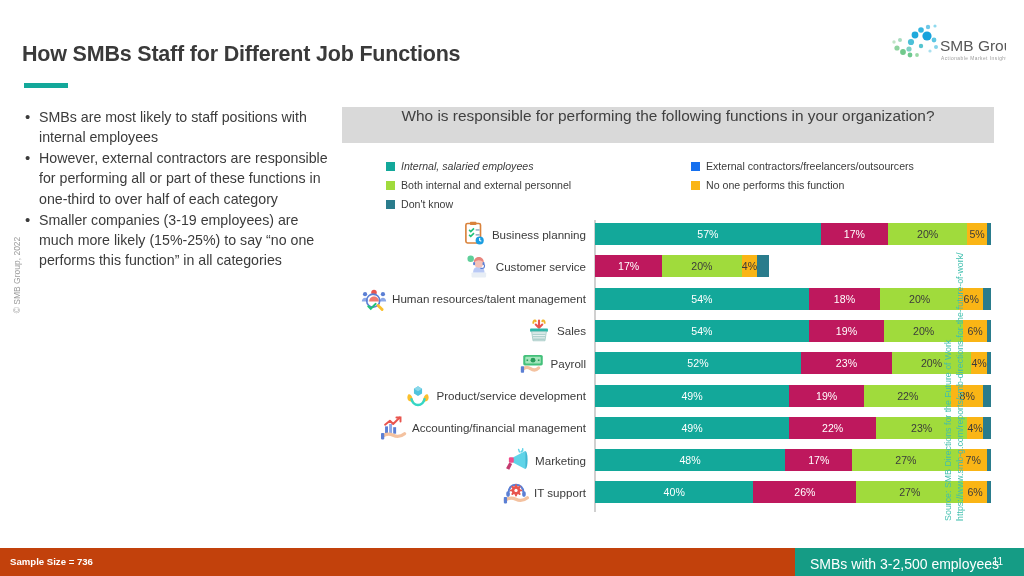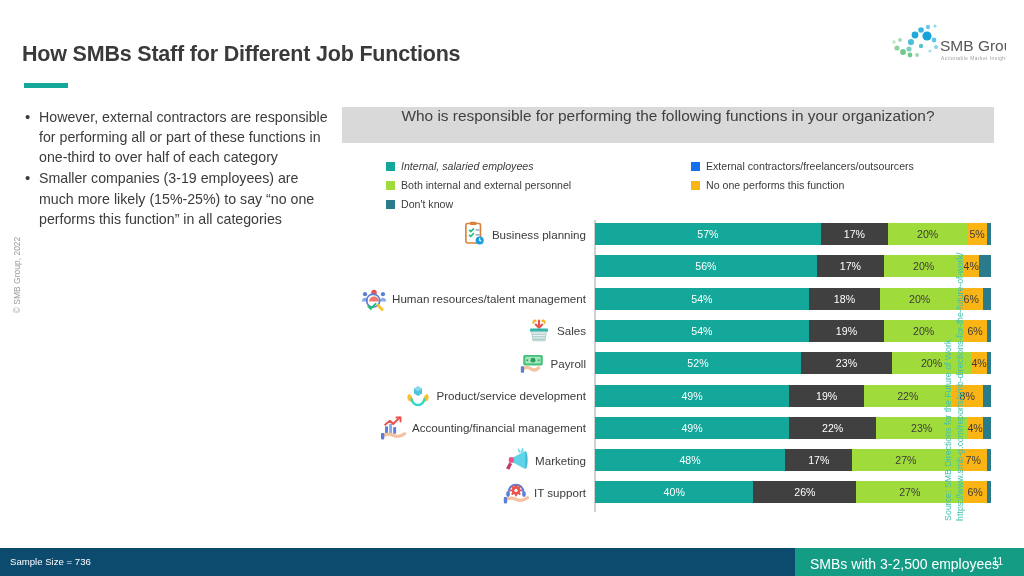--- a/index.html
+++ b/index.html
@@ -69,34 +69,34 @@
   .rowicon{width:26px;height:26px;flex:none;display:block;}
   .bar{
     position:absolute;left:253px;width:396px;height:22px;top:3px;
     display:flex;overflow:hidden;
   }
   .seg{
     display:flex;align-items:center;justify-content:center;
     font-size:10.6px;height:100%;box-sizing:border-box;overflow:hidden;
   }
   .seg.s0{background:#13A89A;color:#ffffff;}
-  .seg.s1{background:#404040;color:#ffffff;}
+  .seg.s1{background:#be185d;color:#ffffff;}
   .seg.s2{background:#A0DB3C;color:#3b3b3b;}
   .seg.s3{background:#FAB515;color:#3b3b3b;}
   .seg.s4{background:#2A7C8C;color:#ffffff;}
   
   .source{
     position:absolute;right:-96px;top:344px;width:330px;
     transform:rotate(-90deg);transform-origin:center center;
     font-size:8.8px;line-height:1.35;color:#3fbfae;white-space:nowrap;
   }
   .source div{text-align:left;}
   
   .footer{position:absolute;left:0;bottom:0;width:1024px;height:28px;}
-  .footL{position:absolute;left:0;top:0;width:795px;height:28px;background:#0c4a6e;}
+  .footL{position:absolute;left:0;top:0;width:795px;height:28px;background:#c2410c;font-weight:bold;}
   .footR{position:absolute;left:795px;top:0;width:229px;height:28px;background:#159C85;}
   .footL span{
     position:absolute;left:10px;top:8px;font-size:9.6px;color:#ffffff;white-space:nowrap;
   }
   .footR .fr-text{
     position:absolute;left:15px;top:8px;font-size:14px;color:#ffffff;white-space:nowrap;
   }
   .footR .fr-page{
     position:absolute;right:21px;top:8px;font-size:10px;color:#ffffff;
   }
@@ -104,20 +104,21 @@
 </head>
 <body>
 
 <div class="title">How SMBs Staff for Different Job Functions</div>
 <div class="title-rule"></div>
 
 <div class="copyright">© SMB Group, 2022</div>
 
 <div class="bullets">
   <ul>
+    <li>SMBs are most likely to staff positions with internal employees</li>
     <li>However, external contractors are responsible for performing all or part of these functions in one-third to over half of each category</li>
     <li>Smaller companies (3-19 employees) are much more likely  (15%-25%) to say “no one performs this function” in all categories</li>
   </ul>
 </div>
 
 <div class="logo">
   <svg width="122" height="52" viewBox="0 0 122 52">
     <g>
       <circle cx="44" cy="9" r="2.2" fill="#6fc8e8"></circle>
       <circle cx="51" cy="8" r="1.6" fill="#8ed9ee"></circle>
@@ -196,24 +197,34 @@
           <div class="seg s2" style="width: 20%;">
             <span>20%</span>
           </div>
           <div class="seg s3" style="width: 5%;">
             <span>5%</span>
           </div>
           <div class="seg s4" style="width: 1%;"></div>
         </div>
       </div>
       <div class="row" style="top: 32.3px;">
-        <div class="bar">
-          <div class="seg s0" style="width: 56%;">
-            <span>56%</span>
-          </div>
+        <div class="rowlabel">
+          <span class="rowicon"><svg viewBox="0 0 32 32">
+              <circle cx="7" cy="7" r="4" fill="#5fcf9a"></circle>
+              <rect x="8" y="24" width="18" height="6" rx="1" fill="#e8eef5"></rect>
+              <path d="M10 24c0-5 3-7 7-7s7 2 7 7z" fill="#b9c9f5"></path>
+              <circle cx="17" cy="12" r="6" fill="#f4c2b8"></circle>
+              <path d="M11 11c0-4 3-6 6-6s6 2 6 6v1c-2-2-4-3-6-3s-4 1-6 3z" fill="#e8857d"></path>
+              <rect x="10" y="11" width="2.4" height="4" rx="1.2" fill="#5b7fd4"></rect>
+              <rect x="21.6" y="11" width="2.4" height="4" rx="1.2" fill="#5b7fd4"></rect>
+              <path d="M24 14v2a3 3 0 0 1-3 3h-2" stroke="#5b7fd4" stroke-width="1.3" fill="none"></path>
+            </svg></span>
+          <span>Customer service</span>
+        </div>
+        <div class="bar">
           <div class="seg s1" style="width: 17%;">
             <span>17%</span>
           </div>
           <div class="seg s2" style="width: 20%;">
             <span>20%</span>
           </div>
           <div class="seg s3" style="width: 4%;">
             <span>4%</span>
           </div>
           <div class="seg s4" style="width: 3%;"></div>

